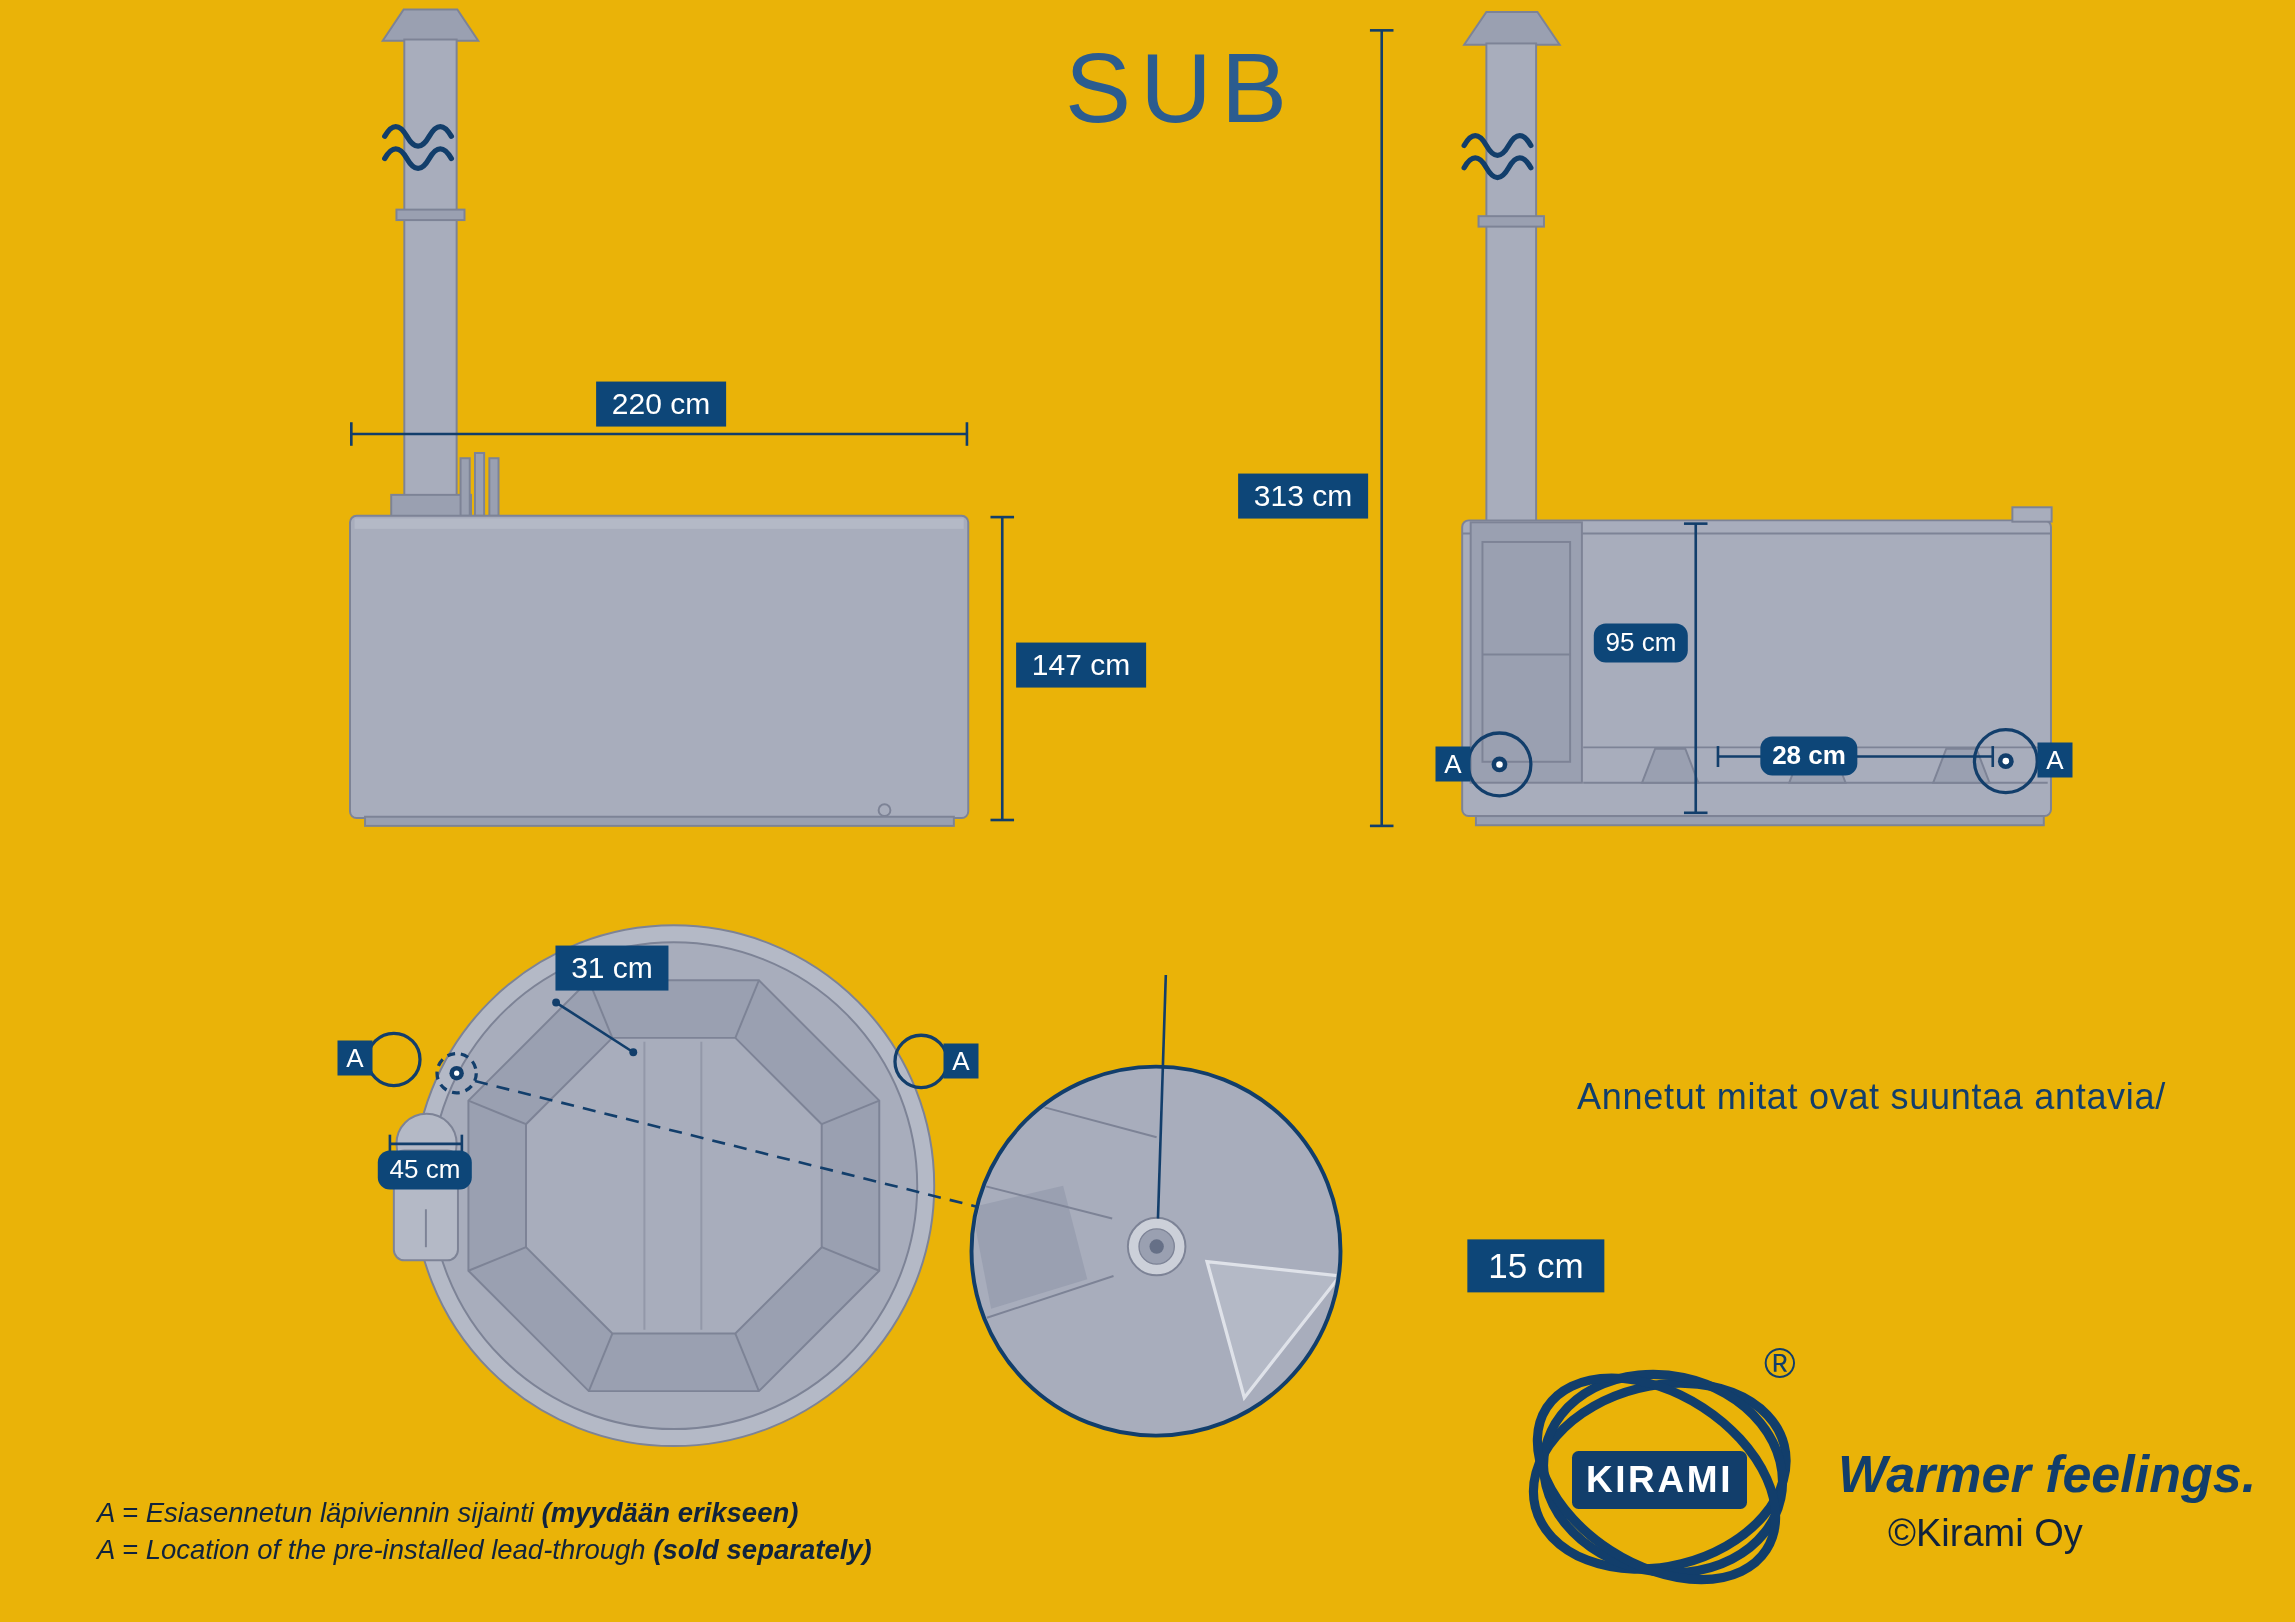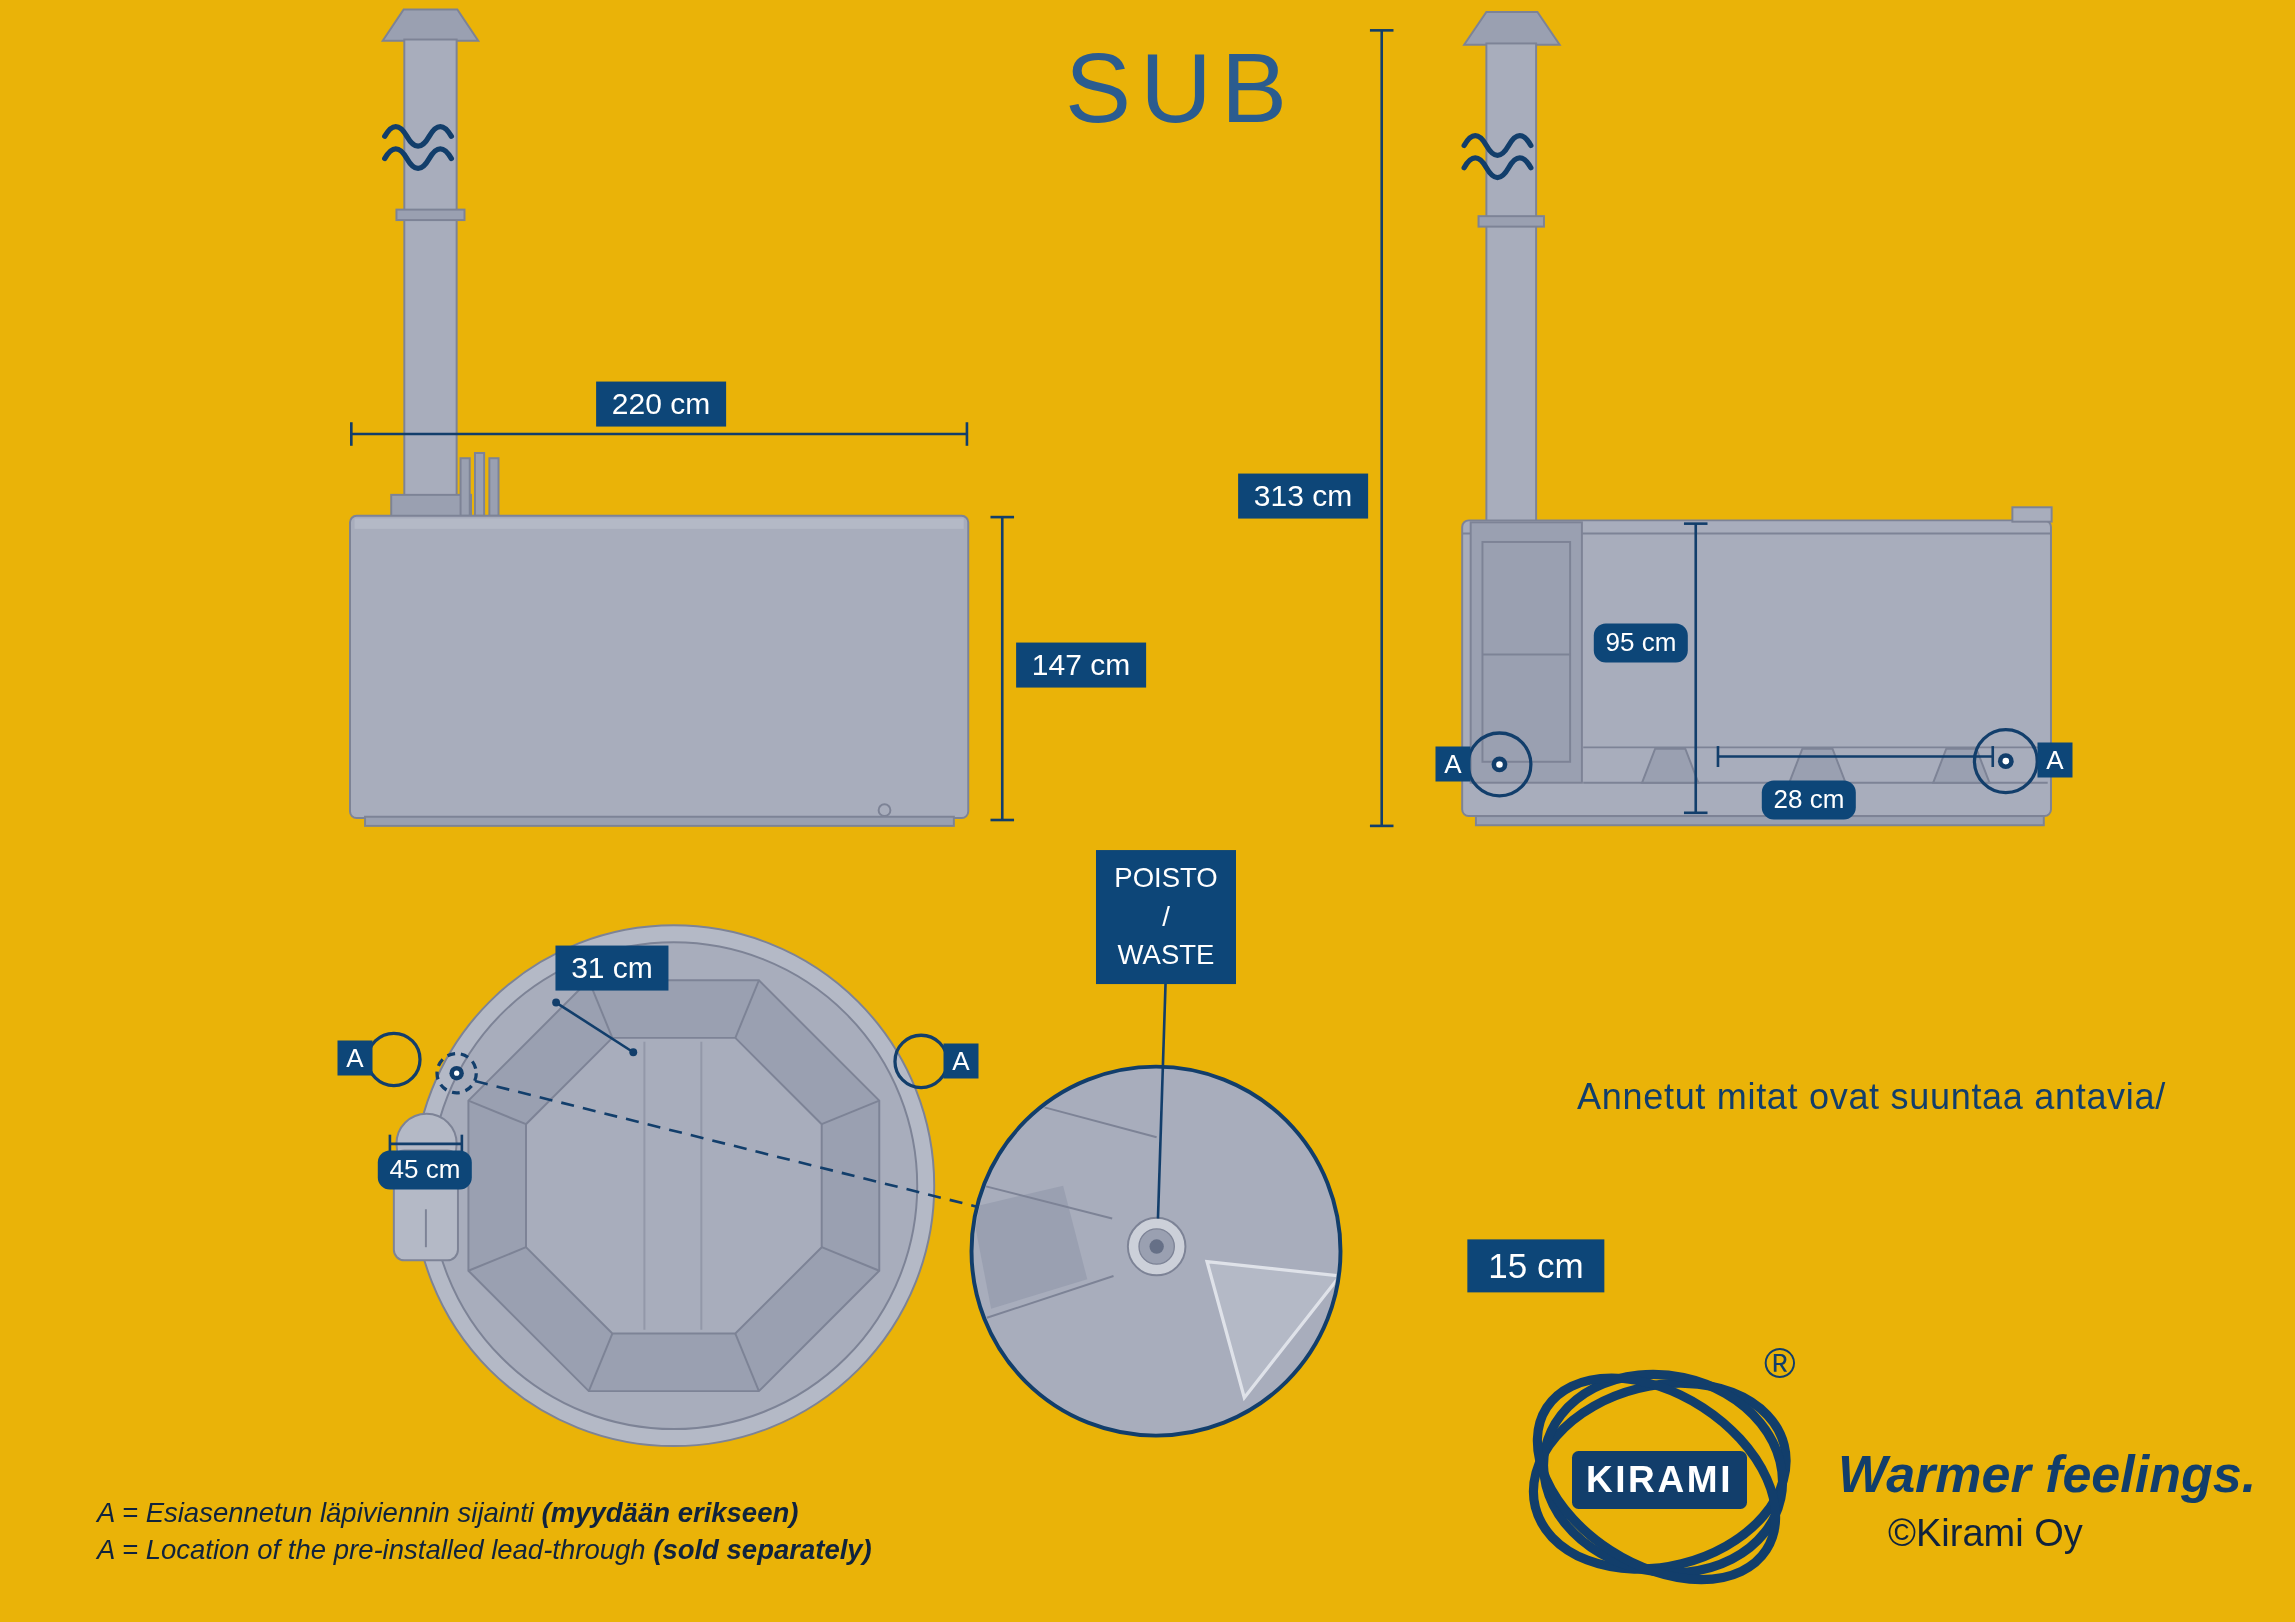--- a/index.html
+++ b/index.html
@@ -213,34 +213,29 @@
     </g>
   </svg>
 
   <div class="page-title">SUB</div>
 
   <div class="dim-box" style="left:661px; top:404px;">220 cm</div>
   <div class="dim-box" style="left:1081px; top:665px;">147 cm</div>
 
   <div class="dim-box" style="left:1303px; top:496px;">313 cm</div>
   <div class="dim-box dim-sm" style="left:1641px; top:643px;">95 cm</div>
-  <div class="dim-box dim-sm" style="left:1809px; top:800px;">28 cm</div>
+  <div class="dim-box dim-sm" style="left:1809px; top:756px;font-weight:bold;">28 cm</div>
   <div class="a-badge" style="left:1453px; top:764px;">A</div>
   <div class="a-badge" style="left:2055px; top:760px;">A</div>
 
   <div class="dim-box" style="left:612px; top:968px;">31 cm</div>
   <div class="dim-box dim-sm" style="left:425px; top:1170px;">45 cm</div>
   <div class="a-badge" style="left:355px; top:1058px;">A</div>
   <div class="a-badge" style="left:961px; top:1061px;">A</div>
 
-  <div class="dim-box waste-box" style="left:1166px; top:917px;">
-    <div>POISTO</div>
-    <div>/</div>
-    <div>WASTE</div>
-  </div>
   <div class="dim-box dim-lg" style="left:1536px; top:1266px;">15 cm</div>
 
   <div class="note" style="top:1076px;">Annetut mitat ovat suuntaa antavia/</div>
 
   <div class="footnote" style="top:1534px;"><span>A = Location of the pre-installed lead-through </span><b>(sold separately)</b></div>
   <div class="footnote" style="top:1497px;"><span>A = Esiasennetun läpiviennin sijainti </span><b>(myydään erikseen)</b></div>
 
   <div class="reg-mark">®</div>
   <div class="logo-pill">KIRAMI</div>
   <div class="tagline">Warmer feelings.</div>

